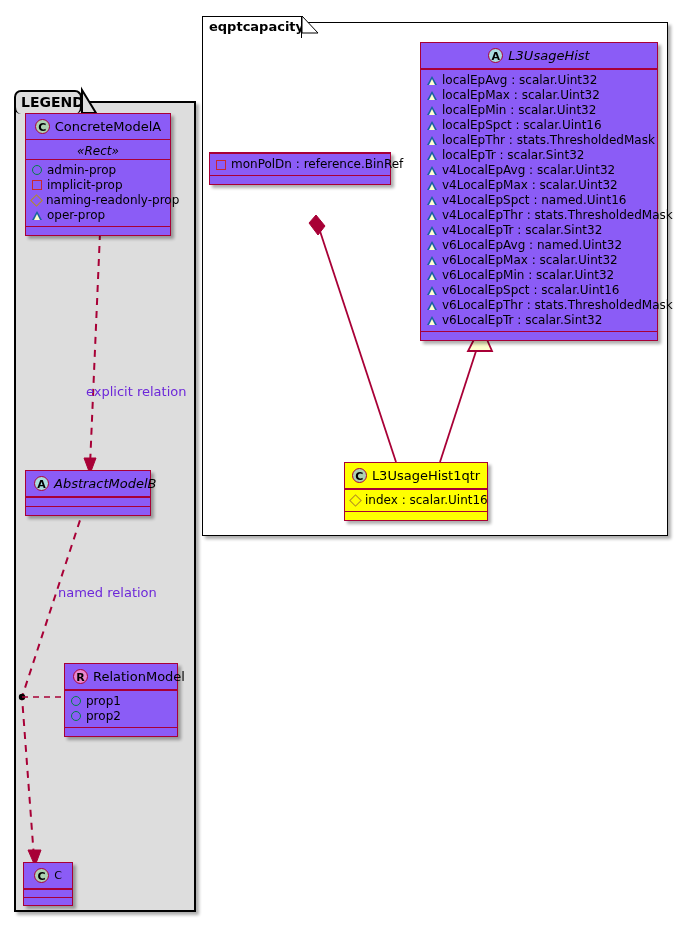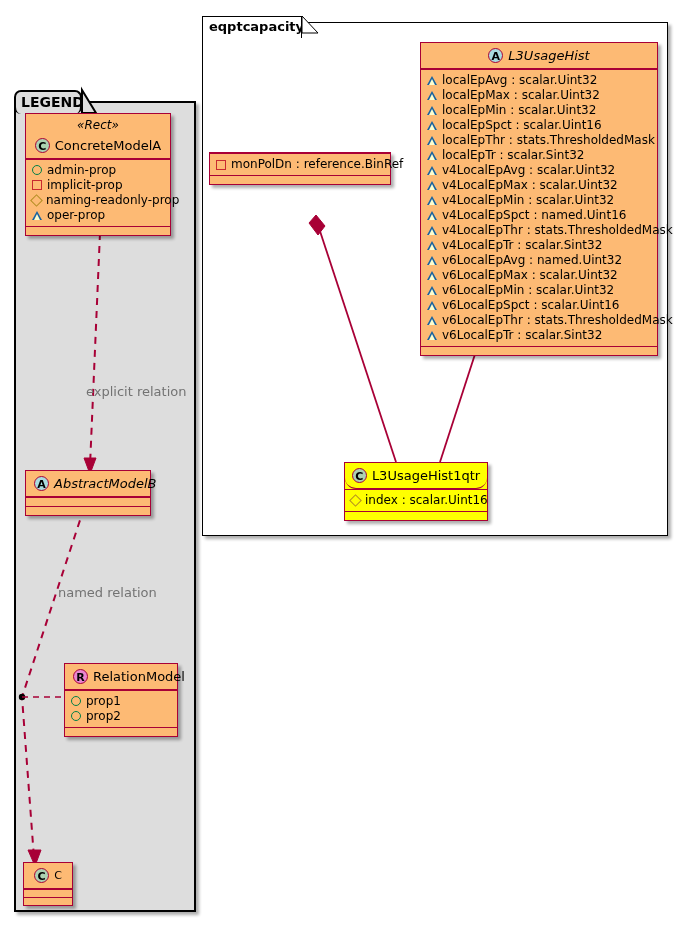--- a/index.html
+++ b/index.html
@@ -66,21 +66,21 @@
     font-size: 14px;
     color: #000000;
     padding: 2px 7px 1px 5px;
     line-height: 16px;
     white-space: nowrap;
   }
 
   
   .cls {
     position: absolute;
-    background: #fdba74;
+    background: #8b5cf6;
     border: 1px solid #A80036;
     box-shadow: 3px 3px 3px rgba(0,0,0,0.32);
     box-sizing: border-box;
   }
   .cls.highlight { background: #FFFF00; }
   .cls-header {
     position: relative;
     border-bottom: 1px solid #A80036;
     padding: 4px 8px 4px 8px;
     text-align: center;
@@ -177,21 +177,21 @@
     left: -3px; top: 3px;
     width: 0; height: 0;
     border-left: 3px solid transparent;
     border-right: 3px solid transparent;
     border-bottom: 6px solid #FEFECE;
     z-index: 2;
   }
   .edge-label {
     position: absolute;
     font-size: 13px;
-    color: #737373;
+    color: #6d28d9;
     white-space: nowrap;
   }
 </style>
 </head>
 <body>
 
 <div class="canvas">
 
   <div class="package" style="left:202px; top:22px; width:466px; height:514px;"></div>
   <div class="package-tab" style="left:202px; top:16px; width:100px; height:22px;">
@@ -221,25 +221,25 @@
     <path d="M 22,697 L 64,697" stroke="#A80036" stroke-width="1.6" fill="none" stroke-dasharray="6,5"></path>
 
     <path d="M 316,219 L 396,462" stroke="#A80036" stroke-width="1.8" fill="none"></path>
     <polygon points="316,215 309,223 318,235 325,226" fill="#A80036" stroke="#A80036" stroke-width="1"></polygon>
 
     <path d="M 440,462 L 478,345" stroke="#A80036" stroke-width="1.8" fill="none"></path>
     <polygon points="481,326 468,351 492,351" fill="#FEFECE" stroke="#A80036" stroke-width="1.8"></polygon>
   </svg>
 
   <div class="cls" style="left:25px; top:113px; width:146px;">
+    <div class="cls-header">
+      <span class="badge badge-c">C</span><span class="cls-title">ConcreteModelA</span>
+    </div>
     <div class="cls-header cls-stereo">
       <span>«Rect»</span>
-    </div>
-    <div class="cls-header">
-      <span class="badge badge-c">C</span><span class="cls-title">ConcreteModelA</span>
     </div>
     <div class="cls-compartment">
       <span class="attr">
         <span class="mk mk-circle"></span><span class="attr-txt">admin-prop</span>
       </span>
       <span class="attr">
         <span class="mk mk-square"></span><span class="attr-txt">implicit-prop</span>
       </span>
       <span class="attr">
         <span class="mk mk-diamond"></span><span class="attr-txt">naming-readonly-prop</span>
@@ -295,21 +295,20 @@
     </div>
     <div class="cls-compartment">
       <span class="attr"><span class="mk mk-triangle"></span><span class="attr-txt">localEpAvg : scalar.Uint32</span></span>
       <span class="attr"><span class="mk mk-triangle"></span><span class="attr-txt">localEpMax : scalar.Uint32</span></span>
       <span class="attr"><span class="mk mk-triangle"></span><span class="attr-txt">localEpMin : scalar.Uint32</span></span>
       <span class="attr"><span class="mk mk-triangle"></span><span class="attr-txt">localEpSpct : scalar.Uint16</span></span>
       <span class="attr"><span class="mk mk-triangle"></span><span class="attr-txt">localEpThr : stats.ThresholdedMask</span></span>
       <span class="attr"><span class="mk mk-triangle"></span><span class="attr-txt">localEpTr : scalar.Sint32</span></span>
       <span class="attr"><span class="mk mk-triangle"></span><span class="attr-txt">v4LocalEpAvg : scalar.Uint32</span></span>
       <span class="attr"><span class="mk mk-triangle"></span><span class="attr-txt">v4LocalEpMax : scalar.Uint32</span></span>
-      <span class="attr"><span class="mk mk-triangle"></span><span class="attr-txt">v4LocalEpMin : scalar.Uint32</span></span>
       <span class="attr"><span class="mk mk-triangle"></span><span class="attr-txt">v4LocalEpSpct : named.Uint16</span></span>
       <span class="attr"><span class="mk mk-triangle"></span><span class="attr-txt">v4LocalEpThr : stats.ThresholdedMask</span></span>
       <span class="attr"><span class="mk mk-triangle"></span><span class="attr-txt">v4LocalEpTr : scalar.Sint32</span></span>
       <span class="attr"><span class="mk mk-triangle"></span><span class="attr-txt">v6LocalEpAvg : named.Uint32</span></span>
       <span class="attr"><span class="mk mk-triangle"></span><span class="attr-txt">v6LocalEpMax : scalar.Uint32</span></span>
       <span class="attr"><span class="mk mk-triangle"></span><span class="attr-txt">v6LocalEpMin : scalar.Uint32</span></span>
       <span class="attr"><span class="mk mk-triangle"></span><span class="attr-txt">v6LocalEpSpct : scalar.Uint16</span></span>
       <span class="attr"><span class="mk mk-triangle"></span><span class="attr-txt">v6LocalEpThr : stats.ThresholdedMask</span></span>
       <span class="attr"><span class="mk mk-triangle"></span><span class="attr-txt">v6LocalEpTr : scalar.Sint32</span></span>
     </div>
@@ -319,21 +318,21 @@
   <div class="cls" style="left:209px; top:152px; width:182px;">
     <div class="cls-compartment">
       <span class="attr">
         <span class="mk mk-square"></span><span class="attr-txt">monPolDn : reference.BinRef</span>
       </span>
     </div>
     <div class="cls-compartment empty"></div>
   </div>
 
   <div class="cls highlight" style="left:344px; top:462px; width:144px;">
-    <div class="cls-header" style="padding:4px 6px;border-radius:11px;">
+    <div class="cls-header" style="padding:4px 6px;">
       <span class="badge badge-c">C</span><span class="cls-title">L3UsageHist1qtr</span>
     </div>
     <div class="cls-compartment">
       <span class="attr">
         <span class="mk mk-diamond"></span><span class="attr-txt">index : scalar.Uint16</span>
       </span>
     </div>
     <div class="cls-compartment empty"></div>
   </div>
 

